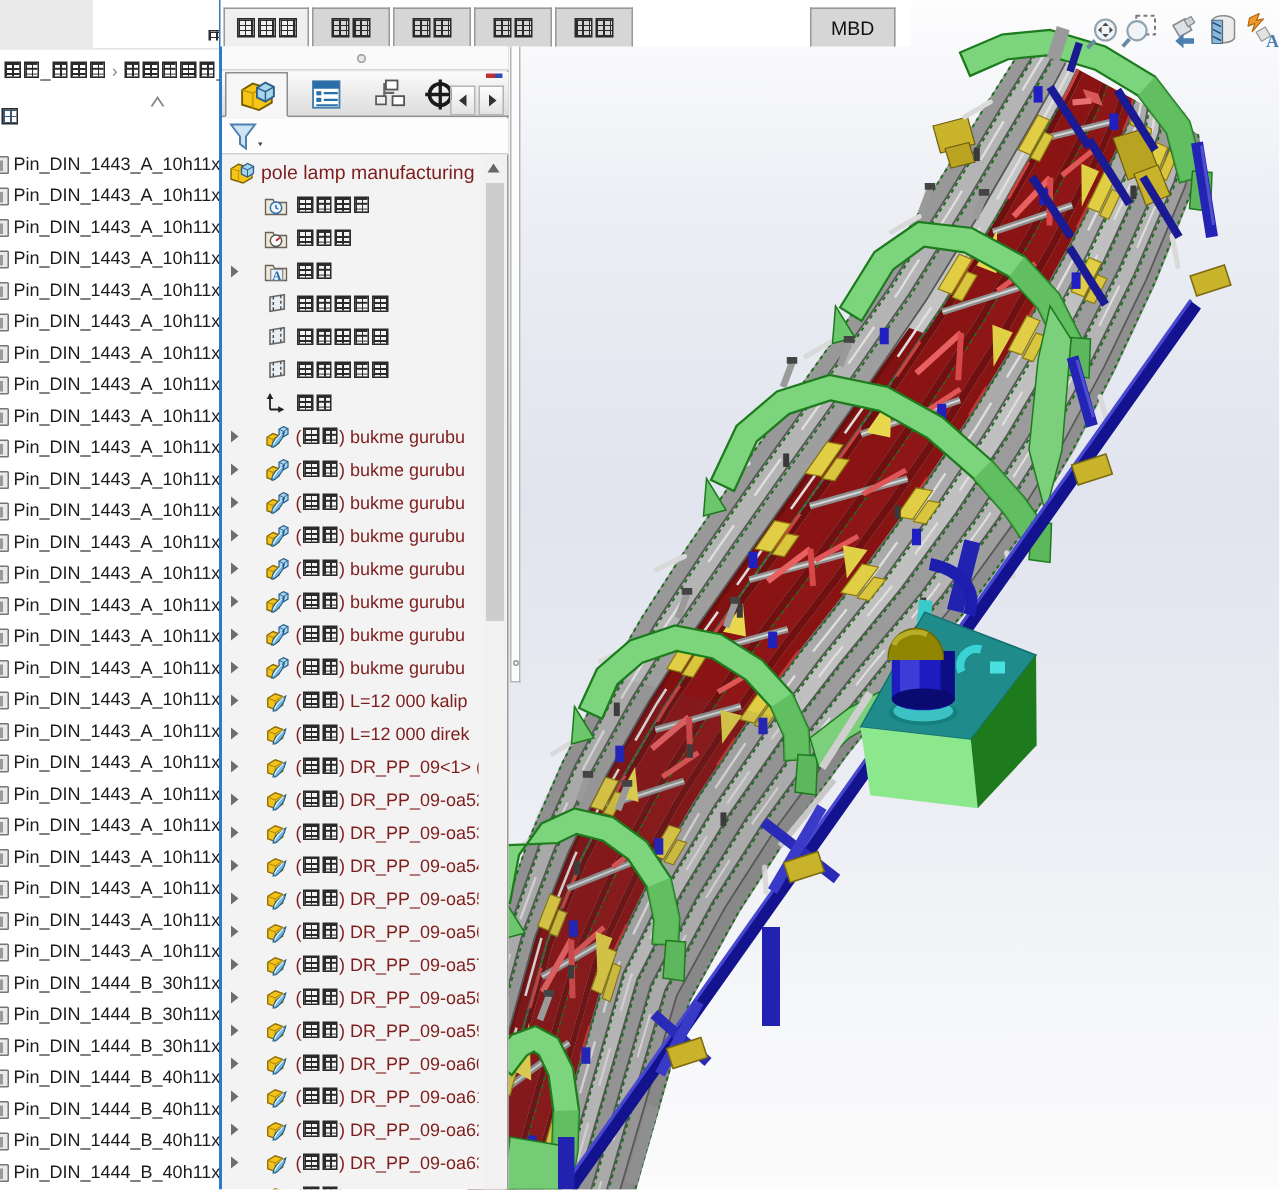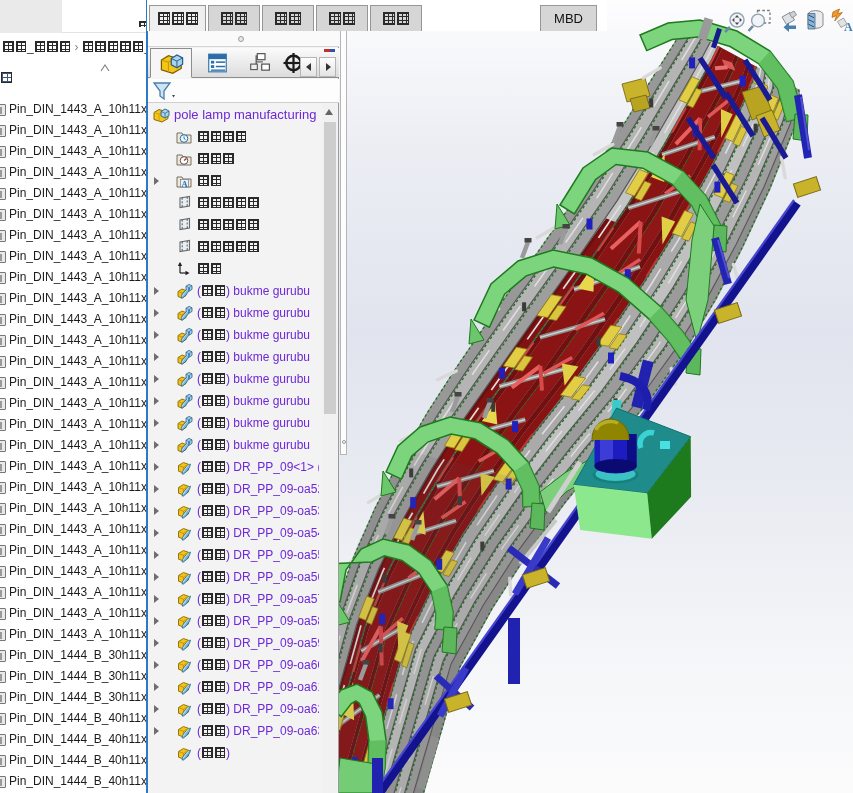--- a/index.html
+++ b/index.html
@@ -29,21 +29,21 @@
  font-size:13px;color:#111;text-align:center;line-height:25px;white-space:nowrap}
 .tab.active{background:#efefef}
 #panel{position:absolute;left:148px;top:31px;width:191px;height:762px;background:#f3f3f3;border-right:1px solid #9a9a9a}
 #pstrip{position:absolute;left:0;top:0;width:191px;height:16px;background:#fafafa;border-bottom:1px solid #d5d5d5}
 #pdot{position:absolute;left:90px;top:5px;width:6px;height:6px;border:1px solid #9a9a9a;border-radius:50%;background:#e8e8e8}
 #ptabs{position:absolute;left:0;top:17px;width:191px;height:30px;background:linear-gradient(180deg,#fbfbfb,#dcdcdc);border-bottom:1px solid #8d8d8d}
 #ptabs .pt{position:absolute;top:0;height:30px}
 #ptabs .active{background:#f6f6f6;border:1px solid #8d8d8d;border-bottom:1px solid #f6f6f6}
 #pfilter{position:absolute;left:0;top:48px;width:191px;height:24px;background:#fdfdfd;border-bottom:1px solid #cfcfcf}
 #tree{position:absolute;left:0;top:73px;width:171px;height:689px;overflow:hidden}
-.trow{height:22px;line-height:22px;font-size:12px;color:#6d28d9;white-space:nowrap;position:relative}
+.trow{height:22px;line-height:22px;font-size:12px;color:#7f1d1d;white-space:nowrap;position:relative}
 .trow .ar{position:absolute;left:6px;top:7px;width:0;height:0;border-left:5px solid #6e6e6e;border-top:4px solid transparent;border-bottom:4px solid transparent}
 .trow .ic{position:absolute;top:3px;width:17px;height:16px}
 .trow .tx{position:absolute;top:0;white-space:nowrap}
 #tscroll{position:absolute;right:1px;top:73px;width:15px;height:689px;background:#f1f1f1}
 #tthumb{position:absolute;left:1.5px;top:18px;width:12px;height:292px;background:#cdcdcd}
 #tsup{position:absolute;left:3px;top:5px;width:0;height:0;border-bottom:6px solid #666;border-left:4.5px solid transparent;border-right:4.5px solid transparent}
 #splitter{position:absolute;left:340px;top:31px;width:7px;height:424px;background:#fdfdfd;border:1px solid #b5b5b5;border-top:none}
 #spdot{position:absolute;left:1px;top:409px;width:4px;height:4px;border:1px solid #999;border-radius:50%}
 </style></head>
 <body>
@@ -654,20 +654,44 @@
         <div class="trow">
           <span class="ar"></span>
           <svg class="ic" viewBox="0 0 17 16" style="left:28px">
             <g>
               <path d="M2.5,6.5 l5,-3 5,1.8 0,5.7 -5,3 -5,-1.8 Z" fill="#f2c31c" stroke="#8a6a00" stroke-width="0.9"></path>
               <path d="M2.5,6.5 l5,1.8 5,-3.2 M7.5,8.3 l0,5.7" fill="none" stroke="#b08600" stroke-width="0.7"></path>
               <path d="M6,15 q0.5,-3.5 3,-6 l5.5,-4 -1,3.5 q-2.5,4.5 -6,6.5 Z" fill="#77b8e0" stroke="#1a5a88" stroke-width="0.7"></path>
               <path d="M7,13.5 q2,-4 6,-7.5" fill="none" stroke="#eef6fc" stroke-width="0.7"></path>
             </g>
           </svg>
+          <span class="tx" style="left:49px">(<b class="cj"></b><b class="cj"></b>) L=12 000 kalip</span>
+        </div>
+        <div class="trow">
+          <span class="ar"></span>
+          <svg class="ic" viewBox="0 0 17 16" style="left:28px">
+            <g>
+              <path d="M2.5,6.5 l5,-3 5,1.8 0,5.7 -5,3 -5,-1.8 Z" fill="#f2c31c" stroke="#8a6a00" stroke-width="0.9"></path>
+              <path d="M2.5,6.5 l5,1.8 5,-3.2 M7.5,8.3 l0,5.7" fill="none" stroke="#b08600" stroke-width="0.7"></path>
+              <path d="M6,15 q0.5,-3.5 3,-6 l5.5,-4 -1,3.5 q-2.5,4.5 -6,6.5 Z" fill="#77b8e0" stroke="#1a5a88" stroke-width="0.7"></path>
+              <path d="M7,13.5 q2,-4 6,-7.5" fill="none" stroke="#eef6fc" stroke-width="0.7"></path>
+            </g>
+          </svg>
+          <span class="tx" style="left:49px">(<b class="cj"></b><b class="cj"></b>) L=12 000 direk</span>
+        </div>
+        <div class="trow">
+          <span class="ar"></span>
+          <svg class="ic" viewBox="0 0 17 16" style="left:28px">
+            <g>
+              <path d="M2.5,6.5 l5,-3 5,1.8 0,5.7 -5,3 -5,-1.8 Z" fill="#f2c31c" stroke="#8a6a00" stroke-width="0.9"></path>
+              <path d="M2.5,6.5 l5,1.8 5,-3.2 M7.5,8.3 l0,5.7" fill="none" stroke="#b08600" stroke-width="0.7"></path>
+              <path d="M6,15 q0.5,-3.5 3,-6 l5.5,-4 -1,3.5 q-2.5,4.5 -6,6.5 Z" fill="#77b8e0" stroke="#1a5a88" stroke-width="0.7"></path>
+              <path d="M7,13.5 q2,-4 6,-7.5" fill="none" stroke="#eef6fc" stroke-width="0.7"></path>
+            </g>
+          </svg>
           <span class="tx" style="left:49px">(<b class="cj"></b><b class="cj"></b>) DR_PP_09&lt;1&gt; (</span>
         </div>
         <div class="trow">
           <span class="ar"></span>
           <svg class="ic" viewBox="0 0 17 16" style="left:28px">
             <g>
               <path d="M2.5,6.5 l5,-3 5,1.8 0,5.7 -5,3 -5,-1.8 Z" fill="#f2c31c" stroke="#8a6a00" stroke-width="0.9"></path>
               <path d="M2.5,6.5 l5,1.8 5,-3.2 M7.5,8.3 l0,5.7" fill="none" stroke="#b08600" stroke-width="0.7"></path>
               <path d="M6,15 q0.5,-3.5 3,-6 l5.5,-4 -1,3.5 q-2.5,4.5 -6,6.5 Z" fill="#77b8e0" stroke="#1a5a88" stroke-width="0.7"></path>
               <path d="M7,13.5 q2,-4 6,-7.5" fill="none" stroke="#eef6fc" stroke-width="0.7"></path>

